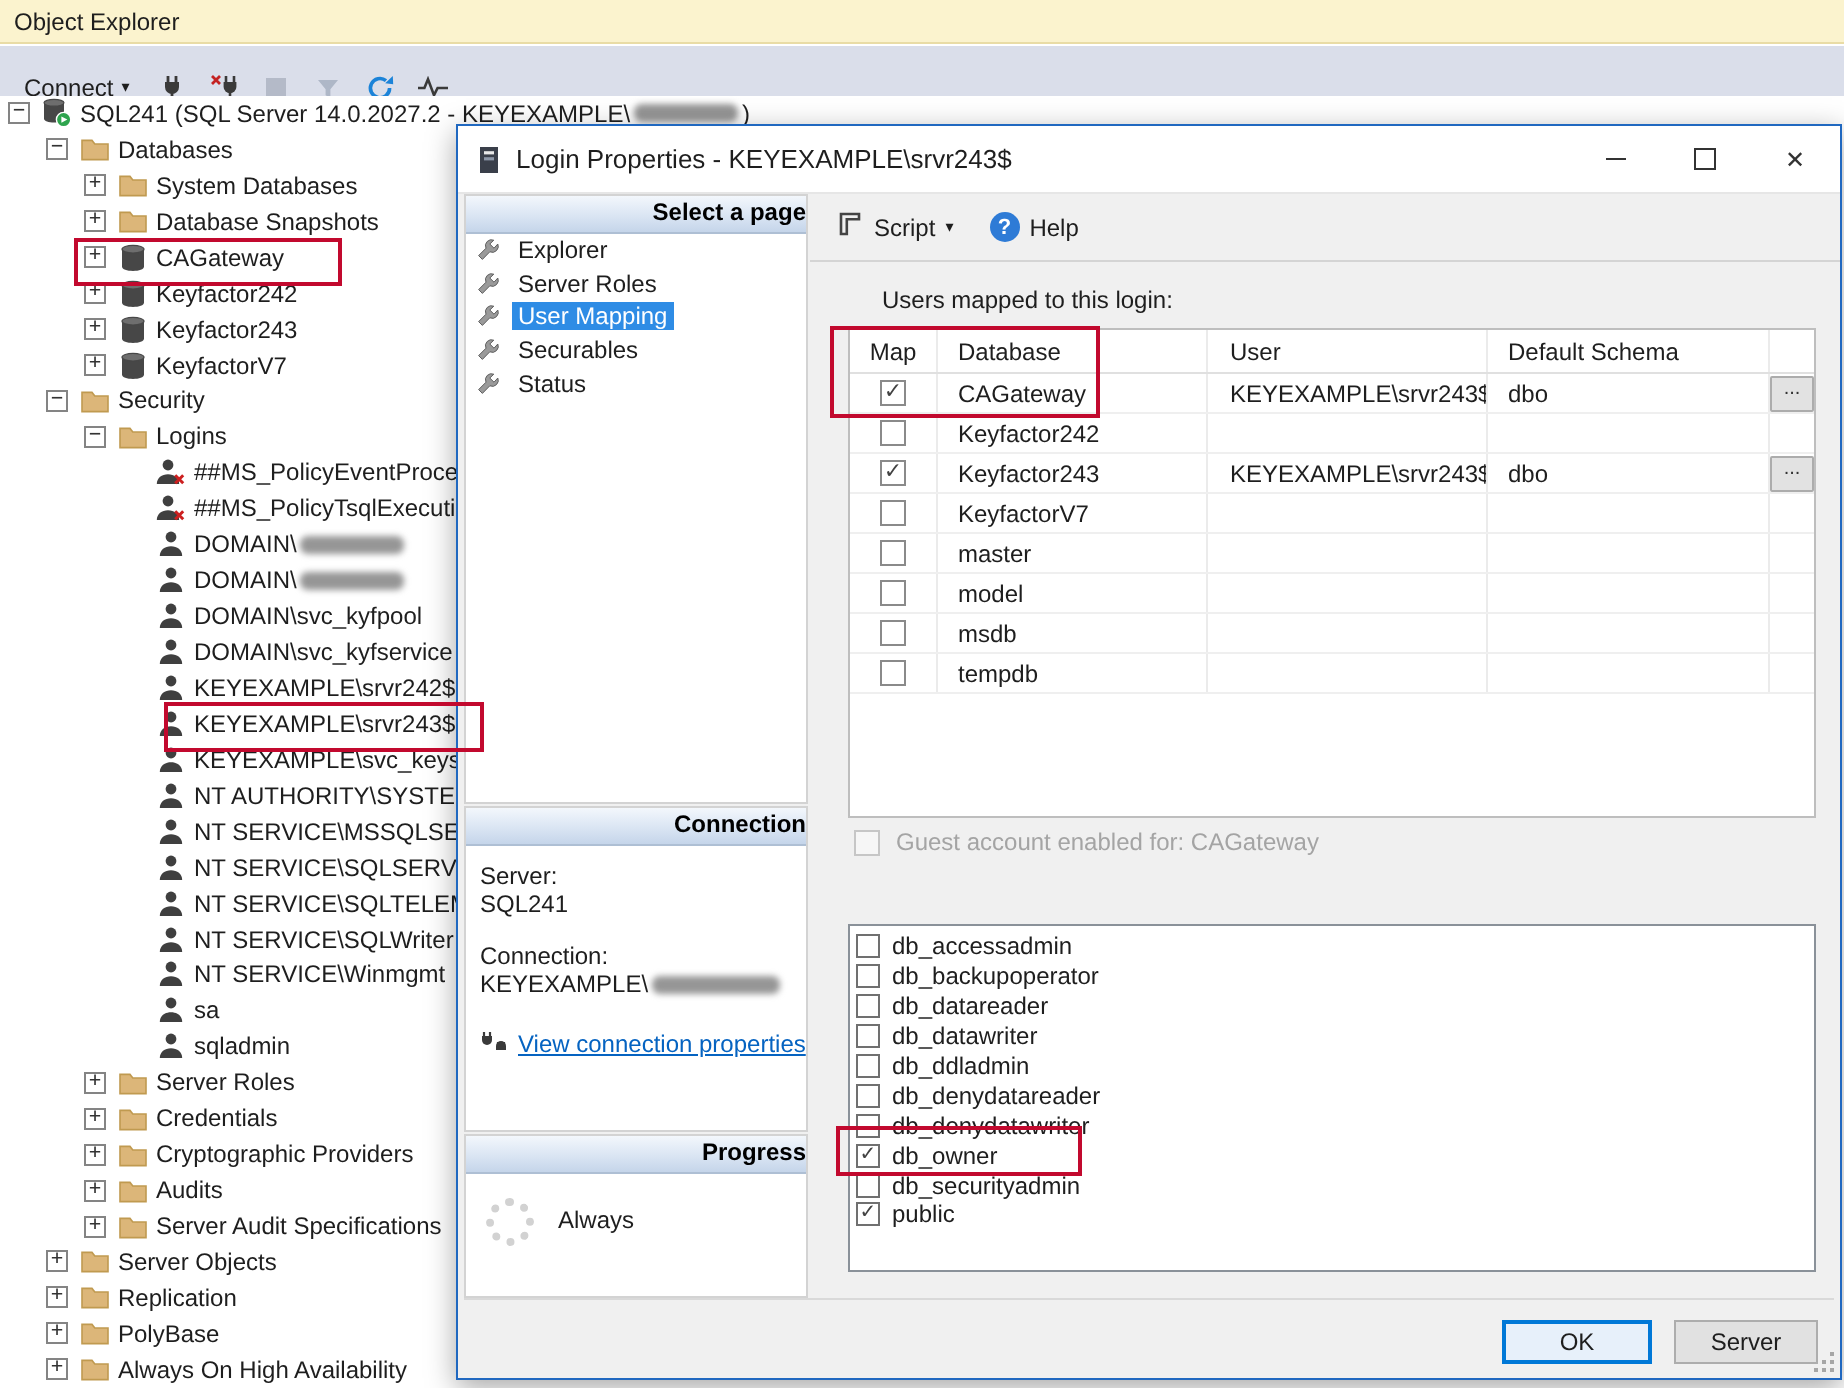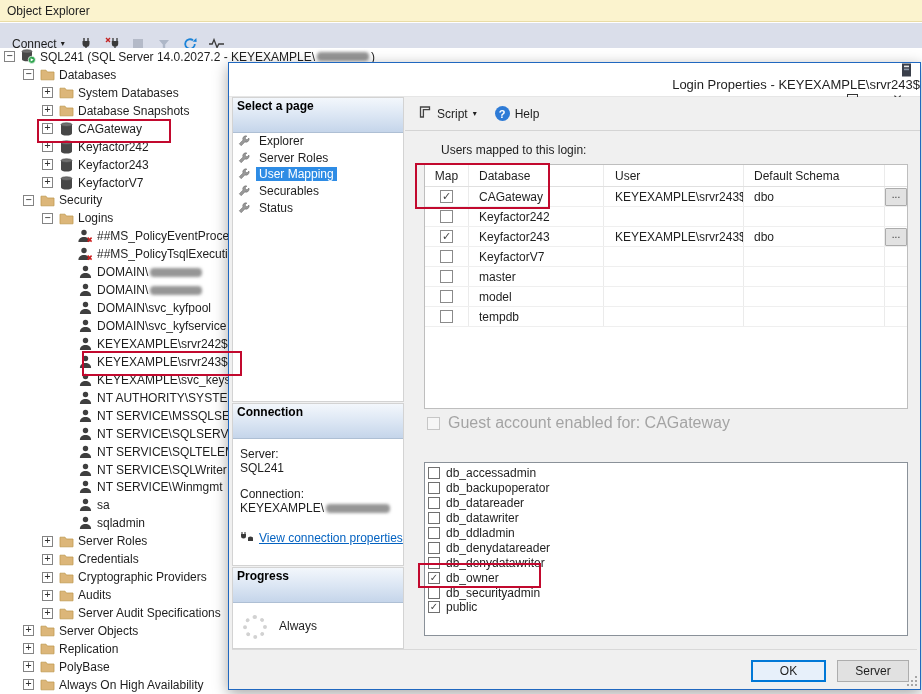--- a/index.html
+++ b/index.html
@@ -35,37 +35,37 @@
   .exp-spacer{flex:none;width:16px;}
   .ticon{flex:none;width:16px;height:15px;margin-right:4px;display:flex;align-items:center;justify-content:center;}
   .tlabel{font-size:12px;color:#1e1e1e;}
   .redact{display:inline-block;width:52px;height:9px;border-radius:4px;background:#969696;filter:blur(1.5px);margin:0 2px;vertical-align:middle;}
   
   .dialog{
     position:absolute;left:228px;top:62px;width:691px;height:626px;
     background:#F0F0F0;border:1px solid #2068C0;box-shadow:0 4px 14px rgba(0,0,0,.35);
     z-index:10;
   }
-  .dlg-titlebar{position:absolute;left:0;top:0;right:0;height:33px;background:#fff;display:flex;align-items:flex-end;border-bottom:1px solid #E6E6E6;flex-direction:column;}
+  .dlg-titlebar{position:absolute;left:0;top:0;right:0;height:33px;background:#fff;display:flex;align-items:center;border-bottom:1px solid #E6E6E6;}
   .dlg-titleicon{margin-left:10px;margin-right:8px;display:flex;}
   .dlg-title{font-size:13px;color:#1e1e1e;}
   .dlg-controls{margin-left:auto;display:flex;height:100%;}
   .dlg-ctl{width:45px;height:100%;display:flex;align-items:center;justify-content:center;color:#333;}
   .ctl-min::before{content:"";width:10px;border-top:1px solid #333;display:block;}
   .ctl-max::before{content:"";width:9px;height:9px;border:1px solid #333;display:block;}
   .ctl-close::before{content:"\2715";font-size:12px;}
   
   .pane-box{position:absolute;left:3px;width:172px;background:#fff;border:1px solid #D3D3D3;box-sizing:border-box;}
   #pane-pages{top:34px;height:305px;}
   #pane-conn{top:340px;height:163px;}
   #pane-prog{top:504px;height:82px;}
   .pane-hd{
     height:17px;background:linear-gradient(180deg,#F3F7FC 0%,#DAE5F3 55%,#C5D5EA 100%);
     border-bottom:1px solid #AEBFD4;font-weight:bold;font-size:12px;color:#000;
-    padding:1px 0 16px 4px;box-sizing:content-box;
+    padding:1px 0 0 4px;box-sizing:content-box;text-align:right;
   }
   .page-item{height:16.6px;display:flex;align-items:center;padding-left:5px;font-size:12px;color:#1e1e1e;}
   .page-ico{width:14px;height:12px;margin-right:4px;display:flex;align-items:center;}
   .page-label{padding:0 3px;}
   .page-label.sel{background:#2E8CE5;color:#fff;}
   .conn-body{padding:8px 0 0 7px;font-size:12px;color:#1e1e1e;line-height:14px;}
   .mt10{margin-top:12px;}
   .linkrow{margin-top:16px;display:flex;align-items:center;gap:5px;}
   a.dlglink{color:#0563C1;font-size:12px;}
   .prog-body{display:flex;align-items:flex-start;gap:12px;padding:12px 0 0 10px;}
@@ -95,21 +95,21 @@
   .c3{width:141px;padding-left:10px;}
   .c4{width:22px;border-right:none;justify-content:center;}
   .cb{width:13px;height:13px;border:1px solid #8A8A8A;background:#fff;box-sizing:border-box;
       font-size:11px;line-height:11px;text-align:center;color:#424242;}
   .cb.checked::after{content:"\2713";}
   .cb.disabled{border-color:#C6C6C6;background:#F6F6F6;}
   .browse-btn{width:20px;height:16px;background:#E2E2E2;border:1px solid #ACACAC;border-radius:1px;
       font-size:10px;line-height:12px;text-align:center;color:#333;}
   
   .guest-row{position:absolute;left:198px;top:351px;display:flex;align-items:center;gap:8px;}
-  .guest-label{font-size:16px;color:#A4A4A4;}
+  .guest-label{font-size:12px;color:#A4A4A4;}
   .roles-label{position:absolute;left:196px;top:402px;font-size:11px;color:#4c1d95;}
   .roles-list{
     position:absolute;left:195px;top:399px;width:484px;height:174px;
     background:#fff;border:1px solid #8A9199;box-sizing:border-box;padding-top:3px;overflow:hidden;
   }
   .role-row{height:14.9px;display:flex;align-items:center;padding-left:3px;gap:6px;}
   .role-cb{width:12px;height:12px;border:1px solid #707070;background:#fff;box-sizing:border-box;
       font-size:10px;line-height:10px;text-align:center;color:#424242;}
   .role-cb.checked::after{content:"\2713";}
   .role-name{font-size:12px;color:#1e1e1e;}
@@ -746,20 +746,29 @@
         </div>
         <div class="mt-c c1">model</div>
         <div class="mt-c c2"></div>
         <div class="mt-c c3"></div>
         <div class="mt-c c4"></div>
       </div>
       <div class="mt-row">
         <div class="mt-c c0">
           <span class="cb"></span>
         </div>
+        <div class="mt-c c1">msdb</div>
+        <div class="mt-c c2"></div>
+        <div class="mt-c c3"></div>
+        <div class="mt-c c4"></div>
+      </div>
+      <div class="mt-row">
+        <div class="mt-c c0">
+          <span class="cb"></span>
+        </div>
         <div class="mt-c c1">tempdb</div>
         <div class="mt-c c2"></div>
         <div class="mt-c c3"></div>
         <div class="mt-c c4"></div>
       </div>
     </div>
 
   <div class="guest-row">
     <span class="cb disabled"></span>
     <span class="guest-label">Guest account enabled for: CAGateway</span>

